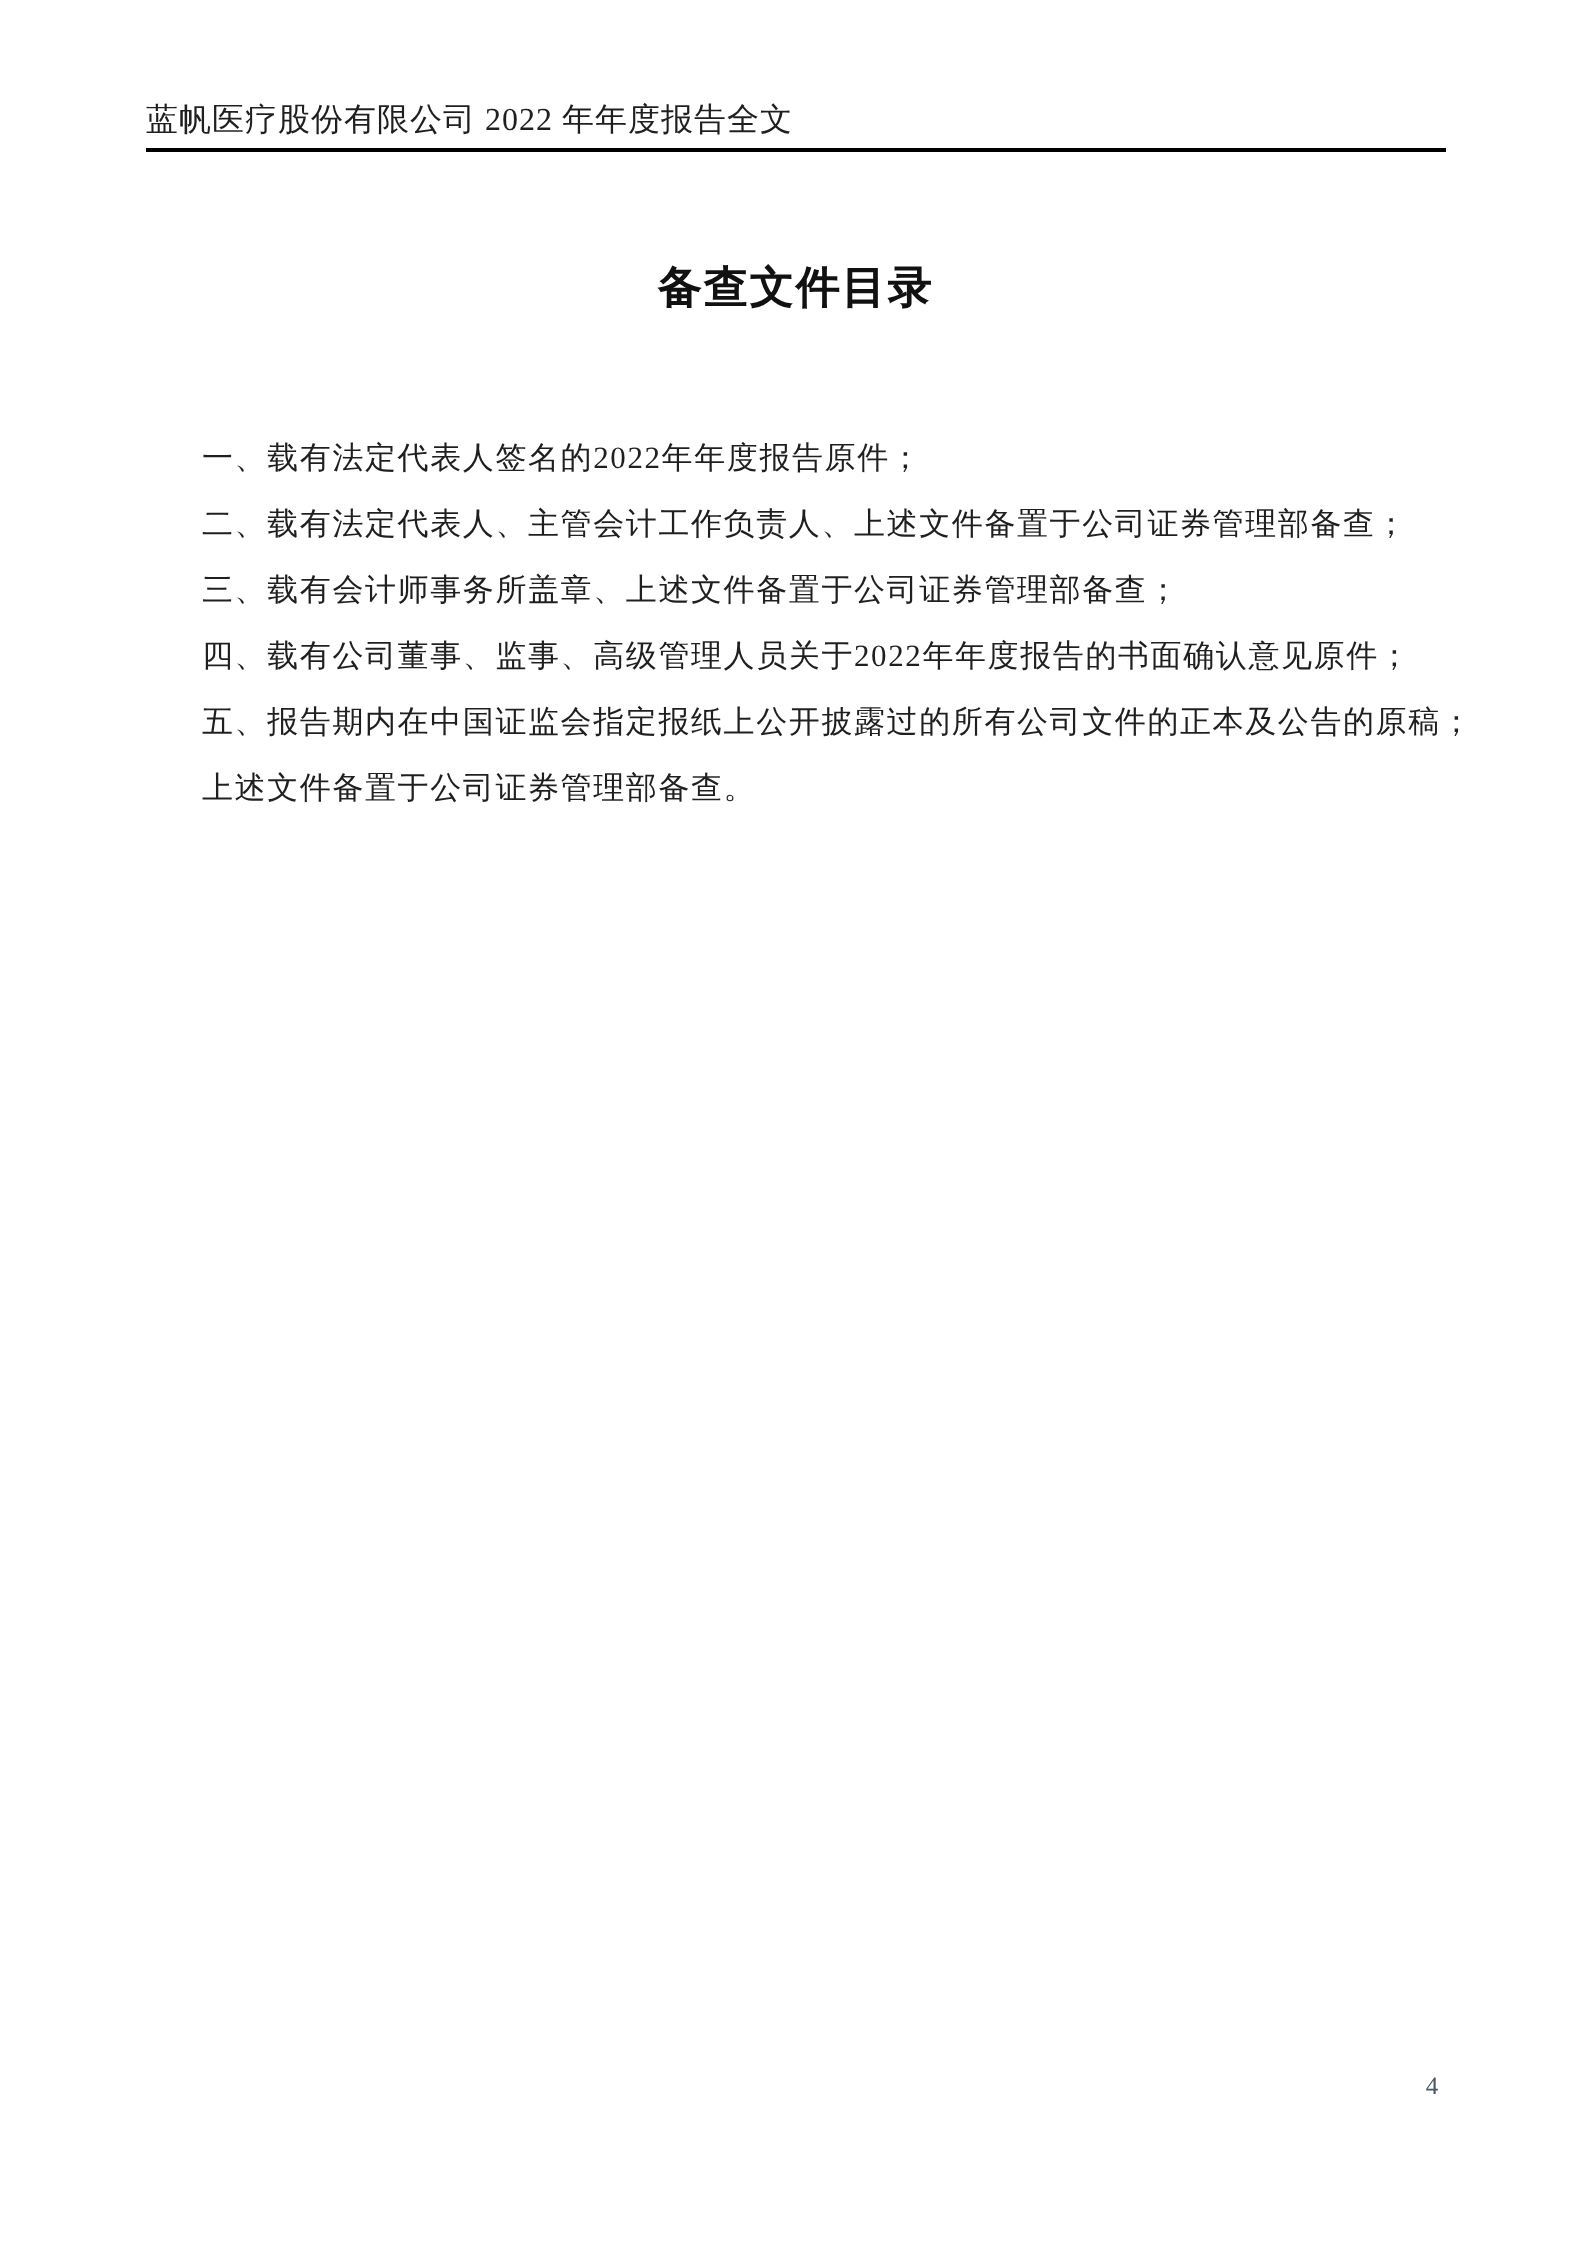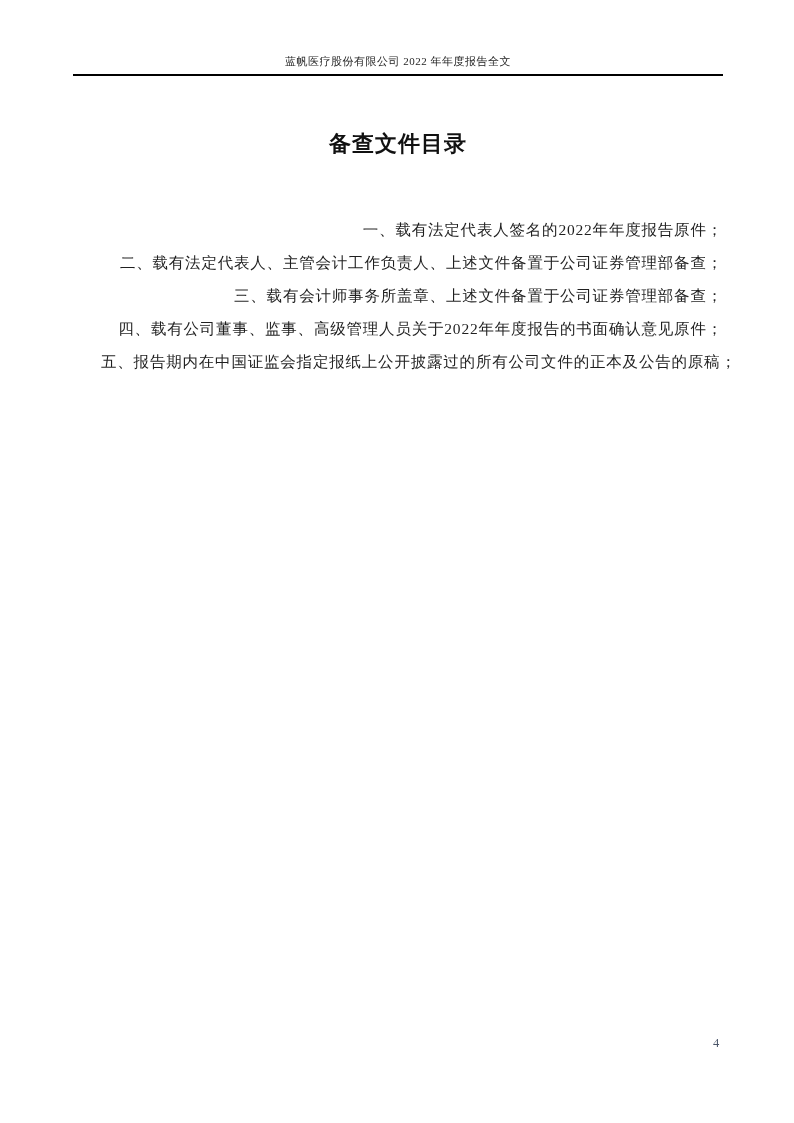--- a/index.html
+++ b/index.html
@@ -20,22 +20,22 @@
   .content {
     padding: 0 71px 0 73px;
   }
   .header {
     padding-top: 52px;
     padding-bottom: 4px;
     border-bottom: 2px solid #000000;
   }
   .header-title {
     display: block;
-    text-align: center;
-    font-size: 11px;
+    text-align: left;
+    font-size: 16px;
     line-height: 18px;
     letter-spacing: 0.5px;
     color: #1f1f1f;
     white-space: nowrap;
   }
   .doc-title {
     margin-top: 55px;
     text-align: center;
     font-size: 22px;
     line-height: 26px;
@@ -46,21 +46,20 @@
   .doc-list {
     margin-top: 56px;
     padding-left: 28px;
   }
   .doc-list .line {
     font-size: 15.5px;
     line-height: 33px;
     letter-spacing: 0.8px;
     white-space: nowrap;
     color: #1f1f1f;
-    text-align: right;
   }
   .page-number {
     position: absolute;
     top: 1034px;
     left: 706px;
     width: 20px;
     text-align: center;
     font-size: 12.5px;
     line-height: 18px;
     color: #4a5568;
@@ -77,18 +76,19 @@
     </div>
 
     <div class="doc-title">备查文件目录</div>
 
     <div class="doc-list">
       <div class="line">一、载有法定代表人签名的2022年年度报告原件；</div>
       <div class="line">二、载有法定代表人、主管会计工作负责人、上述文件备置于公司证券管理部备查；</div>
       <div class="line">三、载有会计师事务所盖章、上述文件备置于公司证券管理部备查；</div>
       <div class="line">四、载有公司董事、监事、高级管理人员关于2022年年度报告的书面确认意见原件；</div>
       <div class="line">五、报告期内在中国证监会指定报纸上公开披露过的所有公司文件的正本及公告的原稿；</div>
+      <div class="line">上述文件备置于公司证券管理部备查。</div>
     </div>
 
   </div>
 
   <div class="page-number">4</div>
 </div>
 
 </body></html>

